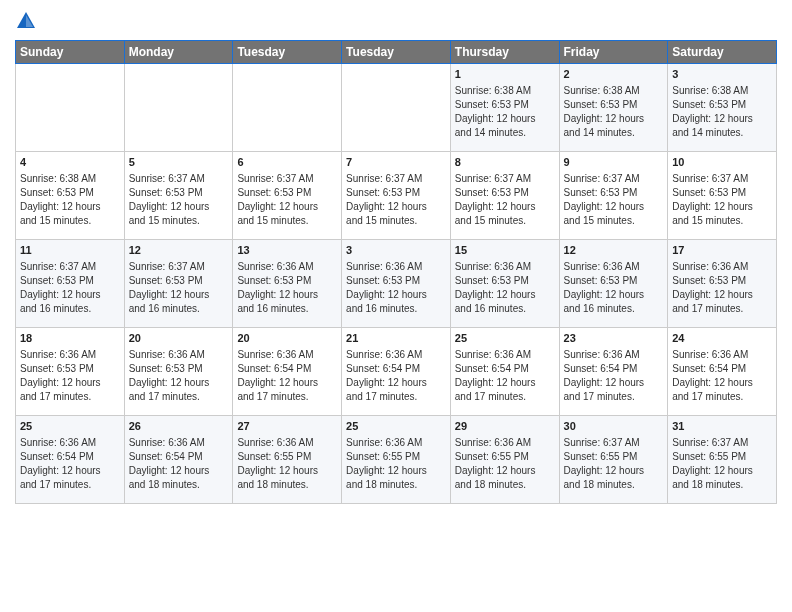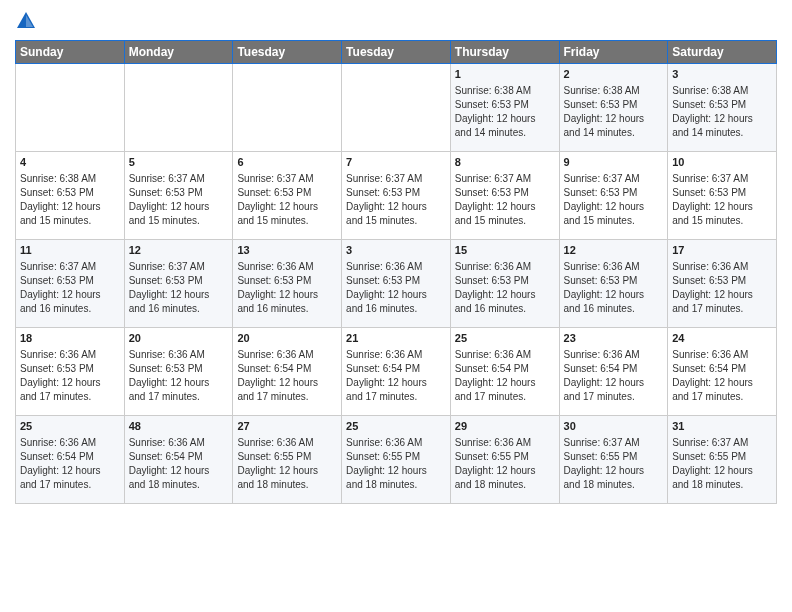--- a/index.html
+++ b/index.html
@@ -320,21 +320,21 @@
         </tr>
         <tr class="row5">
           <td>
             <span class="day-number">25</span>
             <div class="day-info" style="white-space: pre-line;">Sunrise: 6:36 AM
 Sunset: 6:54 PM
 Daylight: 12 hours
 and 17 minutes.</div>
           </td>
           <td>
-            <span class="day-number">48</span>
+            <span class="day-number">26</span>
             <div class="day-info" style="white-space: pre-line;">Sunrise: 6:36 AM
 Sunset: 6:54 PM
 Daylight: 12 hours
 and 18 minutes.</div>
           </td>
           <td>
             <span class="day-number">27</span>
             <div class="day-info" style="white-space: pre-line;">Sunrise: 6:36 AM
 Sunset: 6:55 PM
 Daylight: 12 hours

